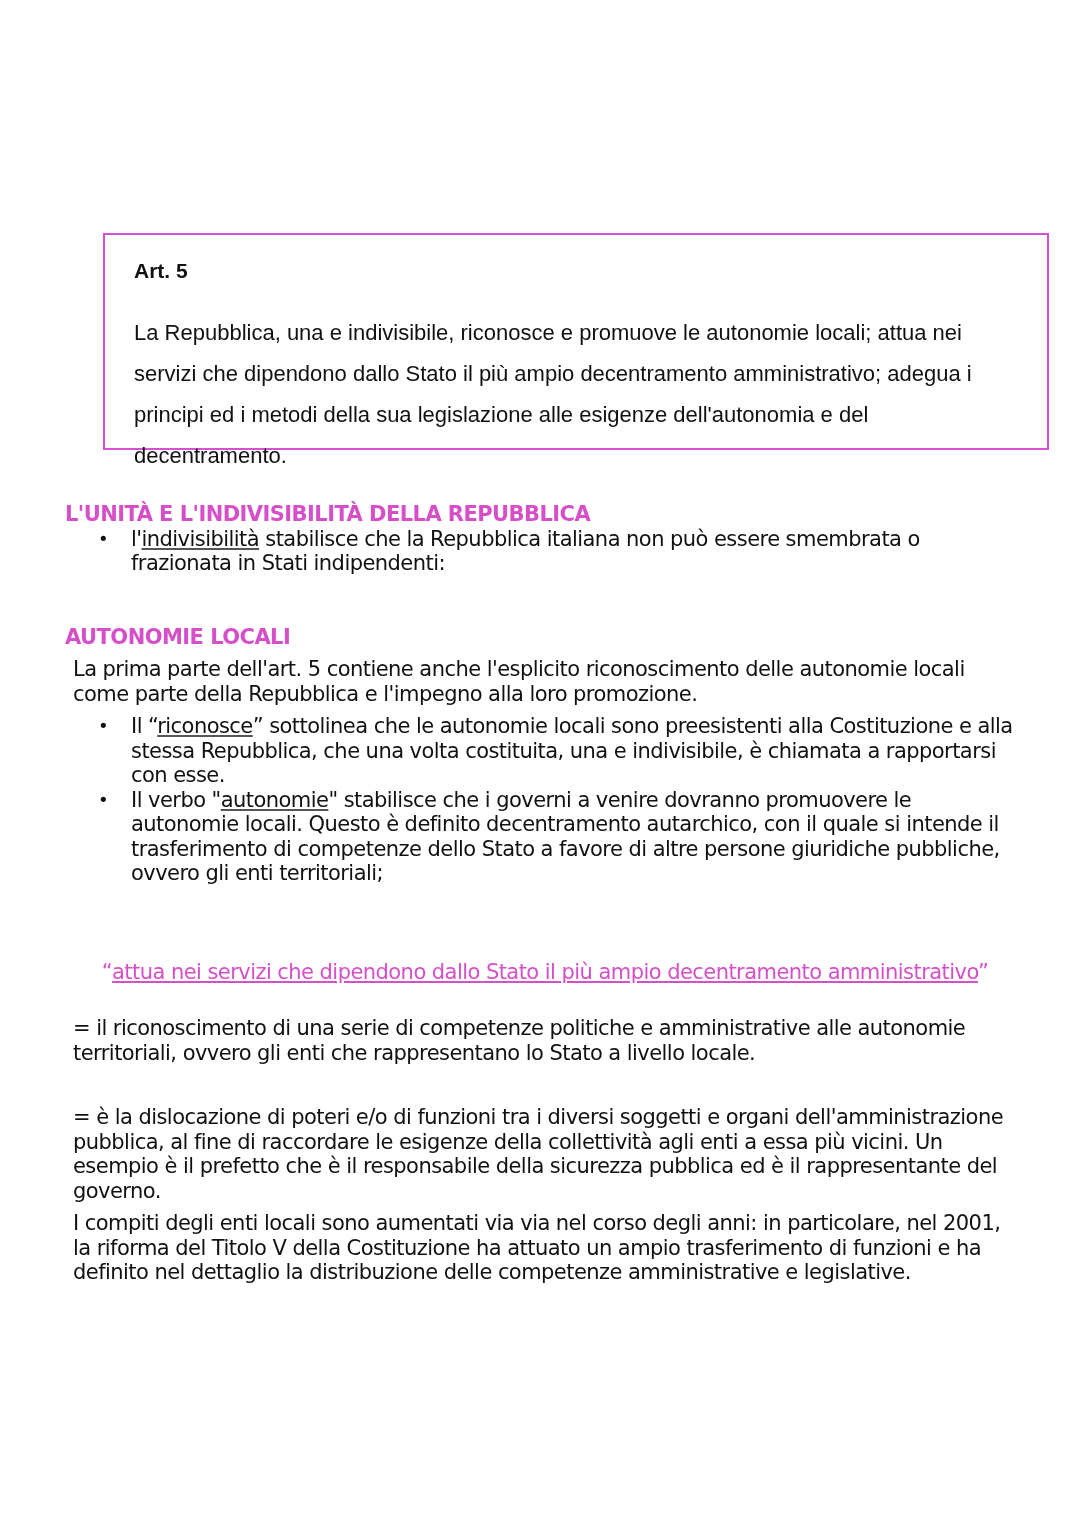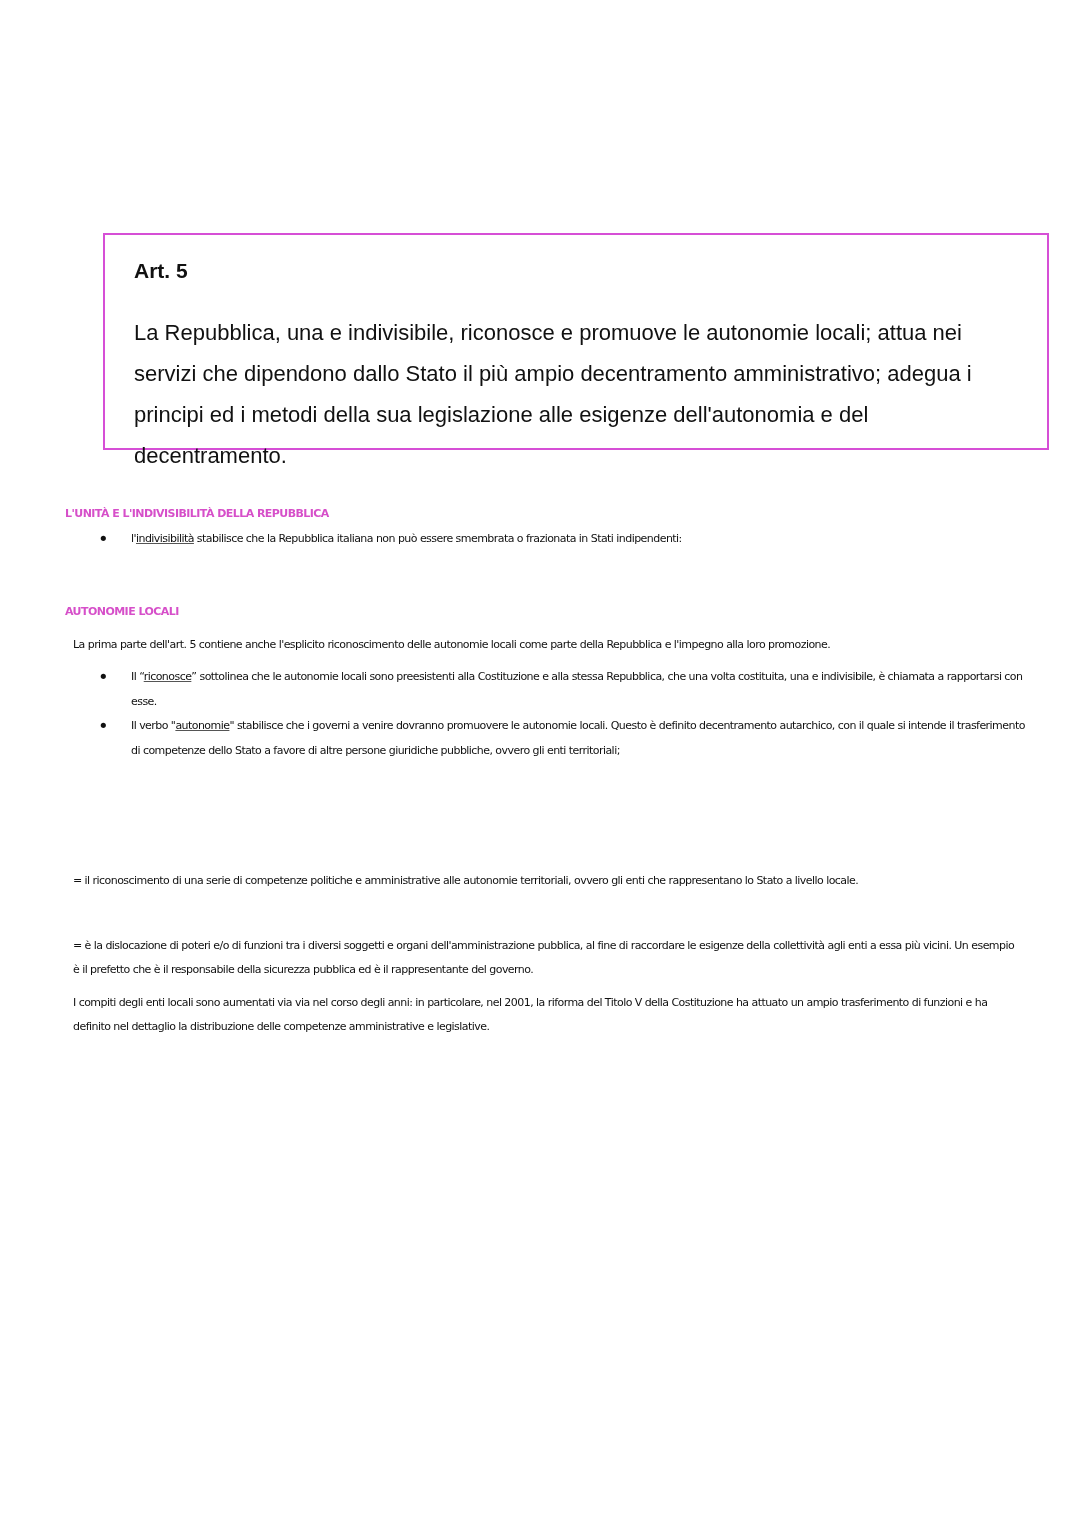--- a/index.html
+++ b/index.html
@@ -37,21 +37,21 @@
       line-height: 41px;
       margin: 0;
       color: #111;
     }
     .notes {
       position: absolute;
       left: 65px;
       top: 502px;
       width: 960px;
       font-family: "DejaVu Sans", sans-serif;
-      font-size: 11px;
+      font-size: 21px;
       line-height: 24.5px;
       letter-spacing: -0.55px;
       color: #111;
     }
     .heading {
       color: #d64fc9;
       font-weight: bold;
       margin: 0;
     }
     .para { margin: 8px; }
@@ -102,20 +102,21 @@
 
   <p class="heading">AUTONOMIE LOCALI</p>
   <p class="para">La prima parte dell'art. 5 contiene anche l'esplicito riconoscimento delle autonomie locali come parte della Repubblica e l'impegno alla loro promozione.</p>
   <ul class="bullets">
     <li><span>Il “</span><span class="u">riconosce</span><span>” sottolinea che le autonomie locali sono preesistenti alla Costituzione e alla stessa Repubblica, che una volta costituita, una e indivisibile, è chiamata a rapportarsi con esse.</span></li>
     <li><span>Il verbo "</span><span class="u">autonomie</span><span>" stabilisce che i governi a venire dovranno promuovere le autonomie locali. Questo è definito decentramento autarchico, con il quale si intende il trasferimento di competenze dello Stato a favore di altre persone giuridiche pubbliche, ovvero gli enti territoriali;</span></li>
   </ul>
 
   <div class="spacer-2"></div>
 
+  <p class="quote"><span>“</span><span class="q-text">attua nei servizi che dipendono dallo Stato il più ampio decentramento amministrativo</span><span>”</span></p>
 
   <div class="spacer-3"></div>
 
   <p class="para">= il riconoscimento di una serie di competenze politiche e amministrative alle autonomie territoriali, ovvero gli enti che rappresentano lo Stato a livello locale.</p>
 
   <div class="spacer-4"></div>
 
   <p class="para">= è la dislocazione di poteri e/o di funzioni tra i diversi soggetti e organi dell'amministrazione pubblica, al fine di raccordare le esigenze della collettività agli enti a essa più vicini. Un esempio è il prefetto che è il responsabile della sicurezza pubblica ed è il rappresentante del governo.</p>
   <p class="para">I compiti degli enti locali sono aumentati via via nel corso degli anni: in particolare, nel 2001, la riforma del Titolo V della Costituzione ha attuato un ampio trasferimento di funzioni e ha definito nel dettaglio la distribuzione delle competenze amministrative e legislative.</p>
 

